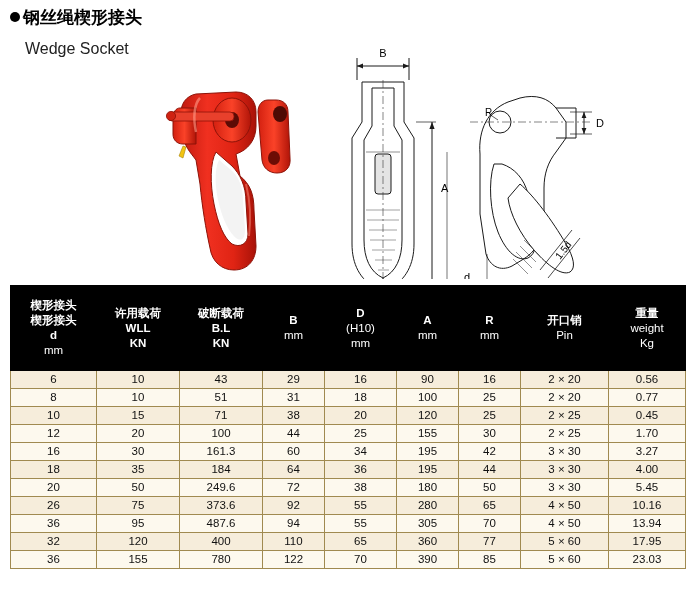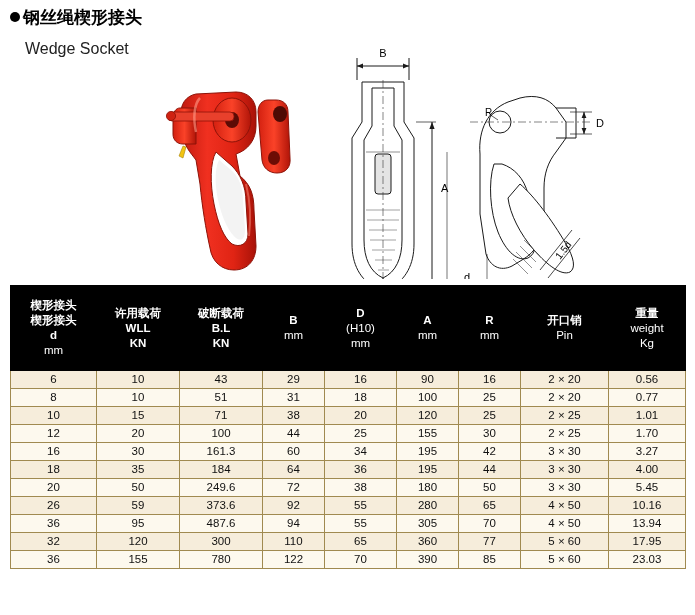--- a/index.html
+++ b/index.html
@@ -358,21 +358,21 @@
           </tr>
           <tr class="odd">
             <td>10</td>
             <td>15</td>
             <td>71</td>
             <td>38</td>
             <td>20</td>
             <td>120</td>
             <td>25</td>
             <td>2 × 25</td>
-            <td>1.01</td>
+            <td>0.45</td>
           </tr>
           <tr class="even">
             <td>12</td>
             <td>20</td>
             <td>100</td>
             <td>44</td>
             <td>25</td>
             <td>155</td>
             <td>30</td>
             <td>2 × 25</td>
@@ -406,21 +406,21 @@
             <td>249.6</td>
             <td>72</td>
             <td>38</td>
             <td>180</td>
             <td>50</td>
             <td>3 × 30</td>
             <td>5.45</td>
           </tr>
           <tr class="odd">
             <td>26</td>
-            <td>59</td>
+            <td>75</td>
             <td>373.6</td>
             <td>92</td>
             <td>55</td>
             <td>280</td>
             <td>65</td>
             <td>4 × 50</td>
             <td>10.16</td>
           </tr>
           <tr class="even">
             <td>36</td>
@@ -429,21 +429,21 @@
             <td>94</td>
             <td>55</td>
             <td>305</td>
             <td>70</td>
             <td>4 × 50</td>
             <td>13.94</td>
           </tr>
           <tr class="odd">
             <td>32</td>
             <td>120</td>
-            <td>300</td>
+            <td>400</td>
             <td>110</td>
             <td>65</td>
             <td>360</td>
             <td>77</td>
             <td>5 × 60</td>
             <td>17.95</td>
           </tr>
           <tr class="even">
             <td>36</td>
             <td>155</td>

